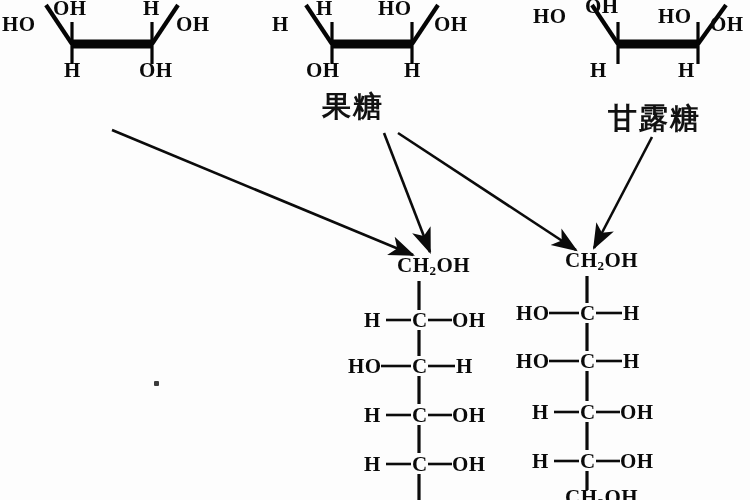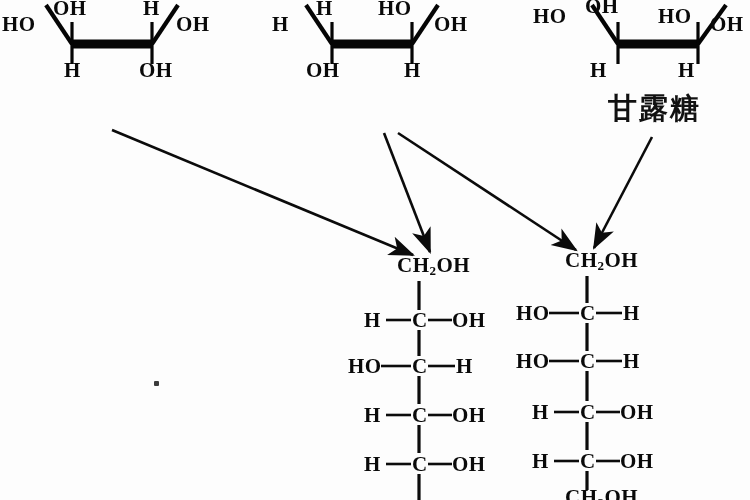--- a/index.html
+++ b/index.html
@@ -141,21 +141,22 @@
   <div class="atom" style="left:306px;top:60px;">OH</div>
   <div class="atom" style="left:404px;top:60px;">H</div>
 
   <div class="atom" style="left:533px;top:6px;">HO</div>
   <div class="atom" style="left:585px;top:-4px;">OH</div>
   <div class="atom" style="left:658px;top:6px;">HO</div>
   <div class="atom" style="left:710px;top:14px;">OH</div>
   <div class="atom" style="left:590px;top:60px;">H</div>
   <div class="atom" style="left:678px;top:60px;">H</div>
 
-  <div class="cn-label" style="left:608px; top:94px;font-family:Liberation Serif, serif;">甘露糖</div>
+  <div class="cn-label" style="left:322px; top:92px;">果糖</div>
+  <div class="cn-label" style="left:608px; top:104px;font-family:Liberation Serif, serif;">甘露糖</div>
 
   <svg class="layer">
     <defs>
       <marker id="ah" markerWidth="11" markerHeight="11" refX="9.2" refY="4.2" orient="auto" markerUnits="strokeWidth">
         <path d="M0,0.4 L10,4.2 L0,8.0 L2.6,4.2 Z" fill="#0b0b0b"></path>
       </marker>
     </defs>
 
     <line class="arrow-line" x1="112" y1="130" x2="413" y2="255" marker-end="url(#ah)"></line>
 

